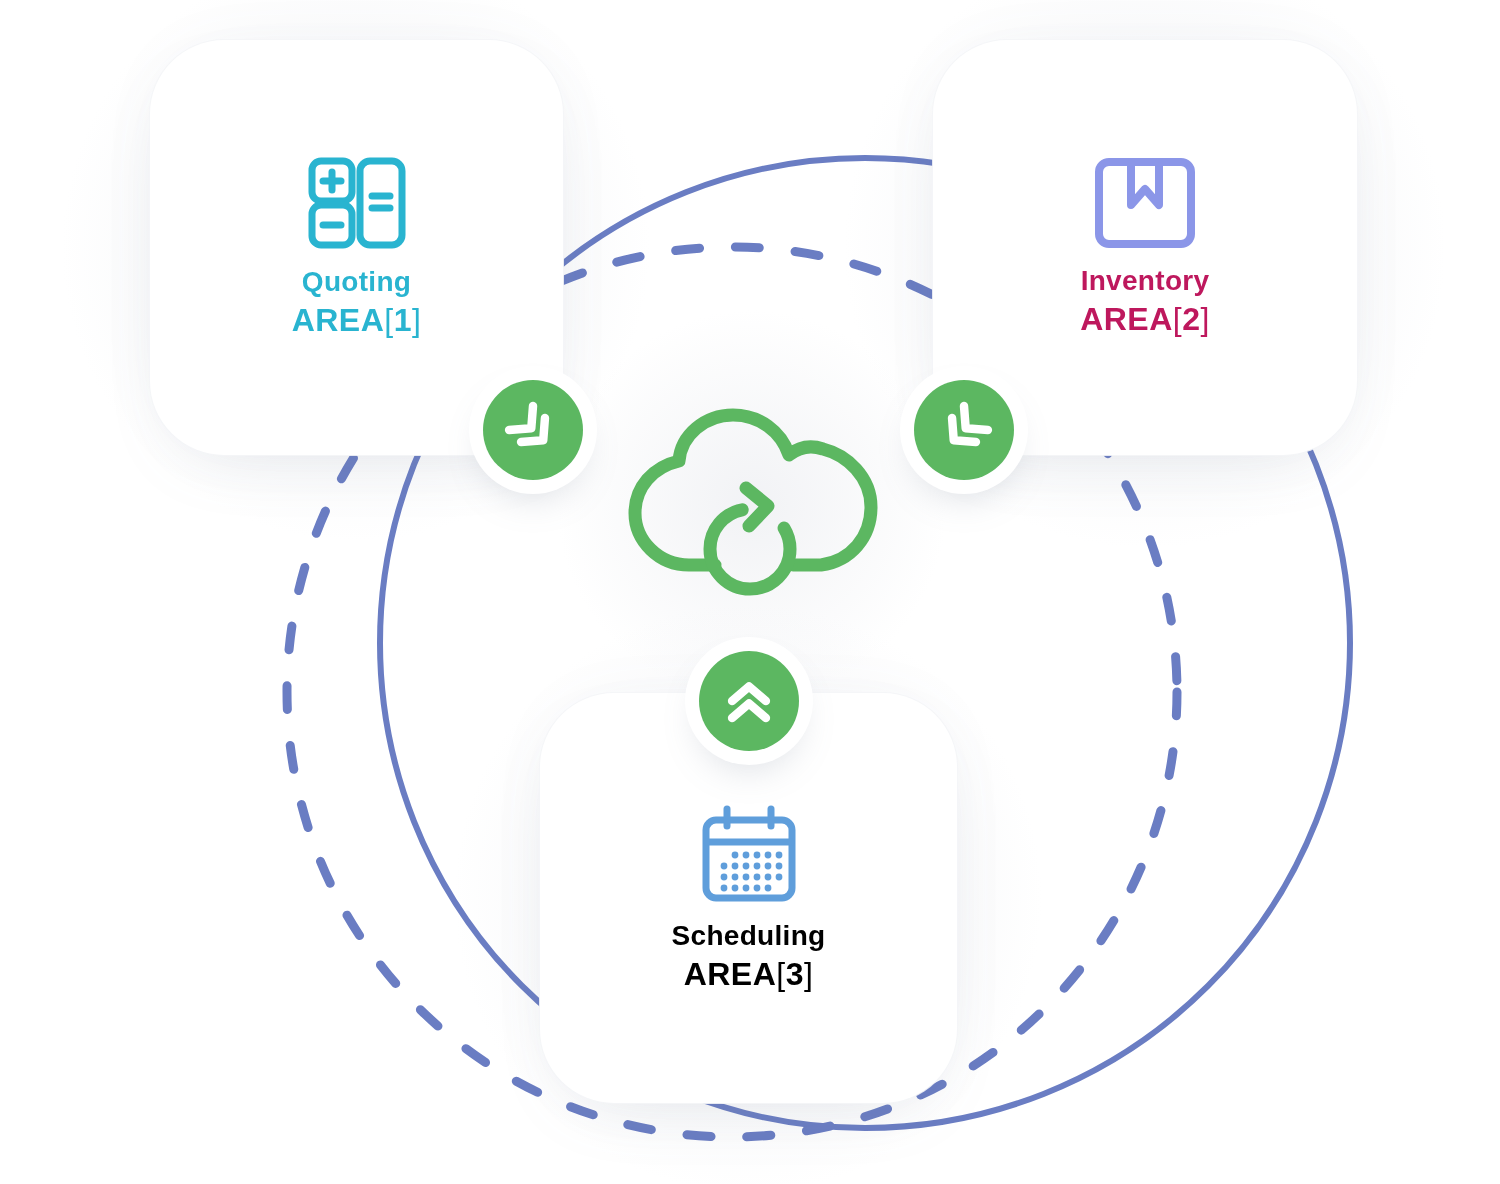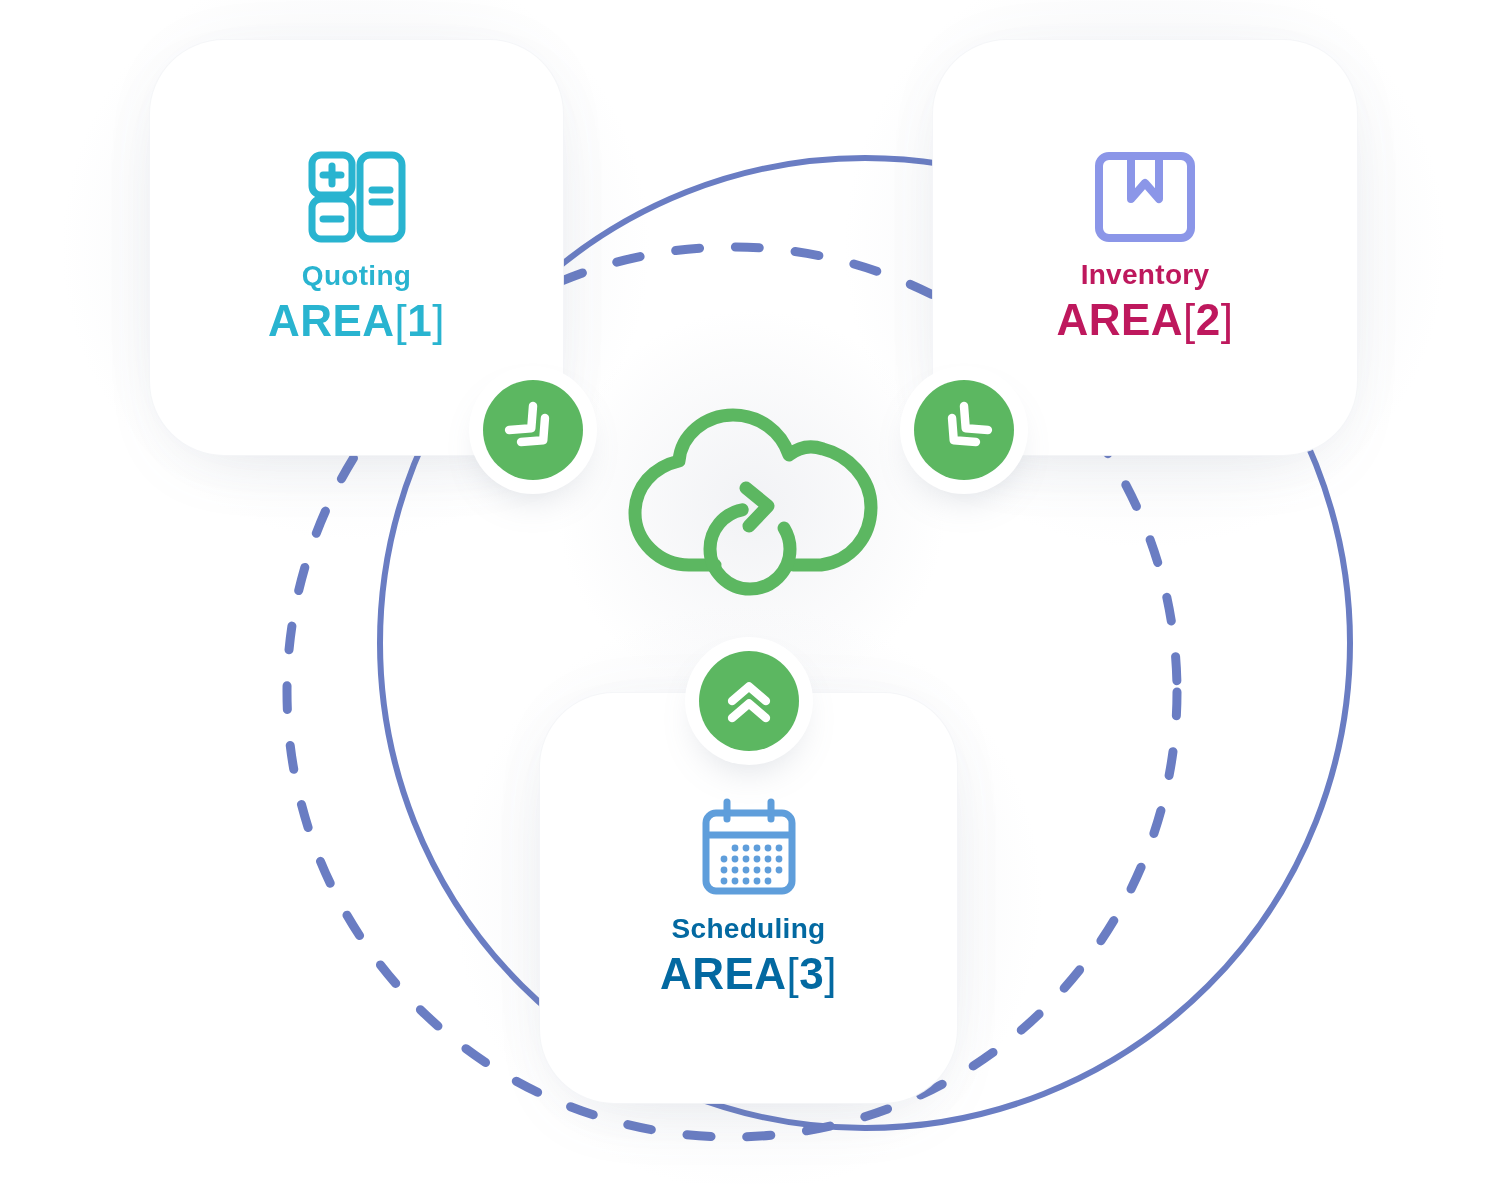--- a/index.html
+++ b/index.html
@@ -25,25 +25,25 @@
       0 0 0 31px rgba(244,245,247,0.9),
       0 24px 70px rgba(130,138,155,0.18),
       0 0 80px rgba(130,138,155,0.10);
   }
   .card-quoting  {left:180px;top:70px;width:353px;height:355px;}
   .card-inventory{left:963px;top:70px;width:364px;height:355px;}
   .card-scheduling{left:570px;top:723px;width:357px;height:350px;}
 
   .card .icon-wrap{line-height:0;}
   .card .label{margin-top:16px;font-size:28px;font-weight:600;letter-spacing:0.3px;}
-  .card .area{margin-top:4px;font-size:44px;font-weight:800;letter-spacing:0.5px;}
+  .card .area{margin-top:4px;font-size:32px;font-weight:800;letter-spacing:0.5px;}
   .card .area .bracket{font-weight:400;}
   .teal  {color:#29b4d0;}
   .peri  {color:#be185d;}
-  .blue  {color:#0369a1;}
+  .blue  {color:#000000;}
 
   
   .badge{
     position:absolute;width:100px;height:100px;border-radius:50%;
     background:#5cb761;
     display:flex;align-items:center;justify-content:center;
     box-shadow:
       0 0 0 14px rgba(255,255,255,0.97),
       0 18px 35px rgba(120,130,150,0.25);
   }

